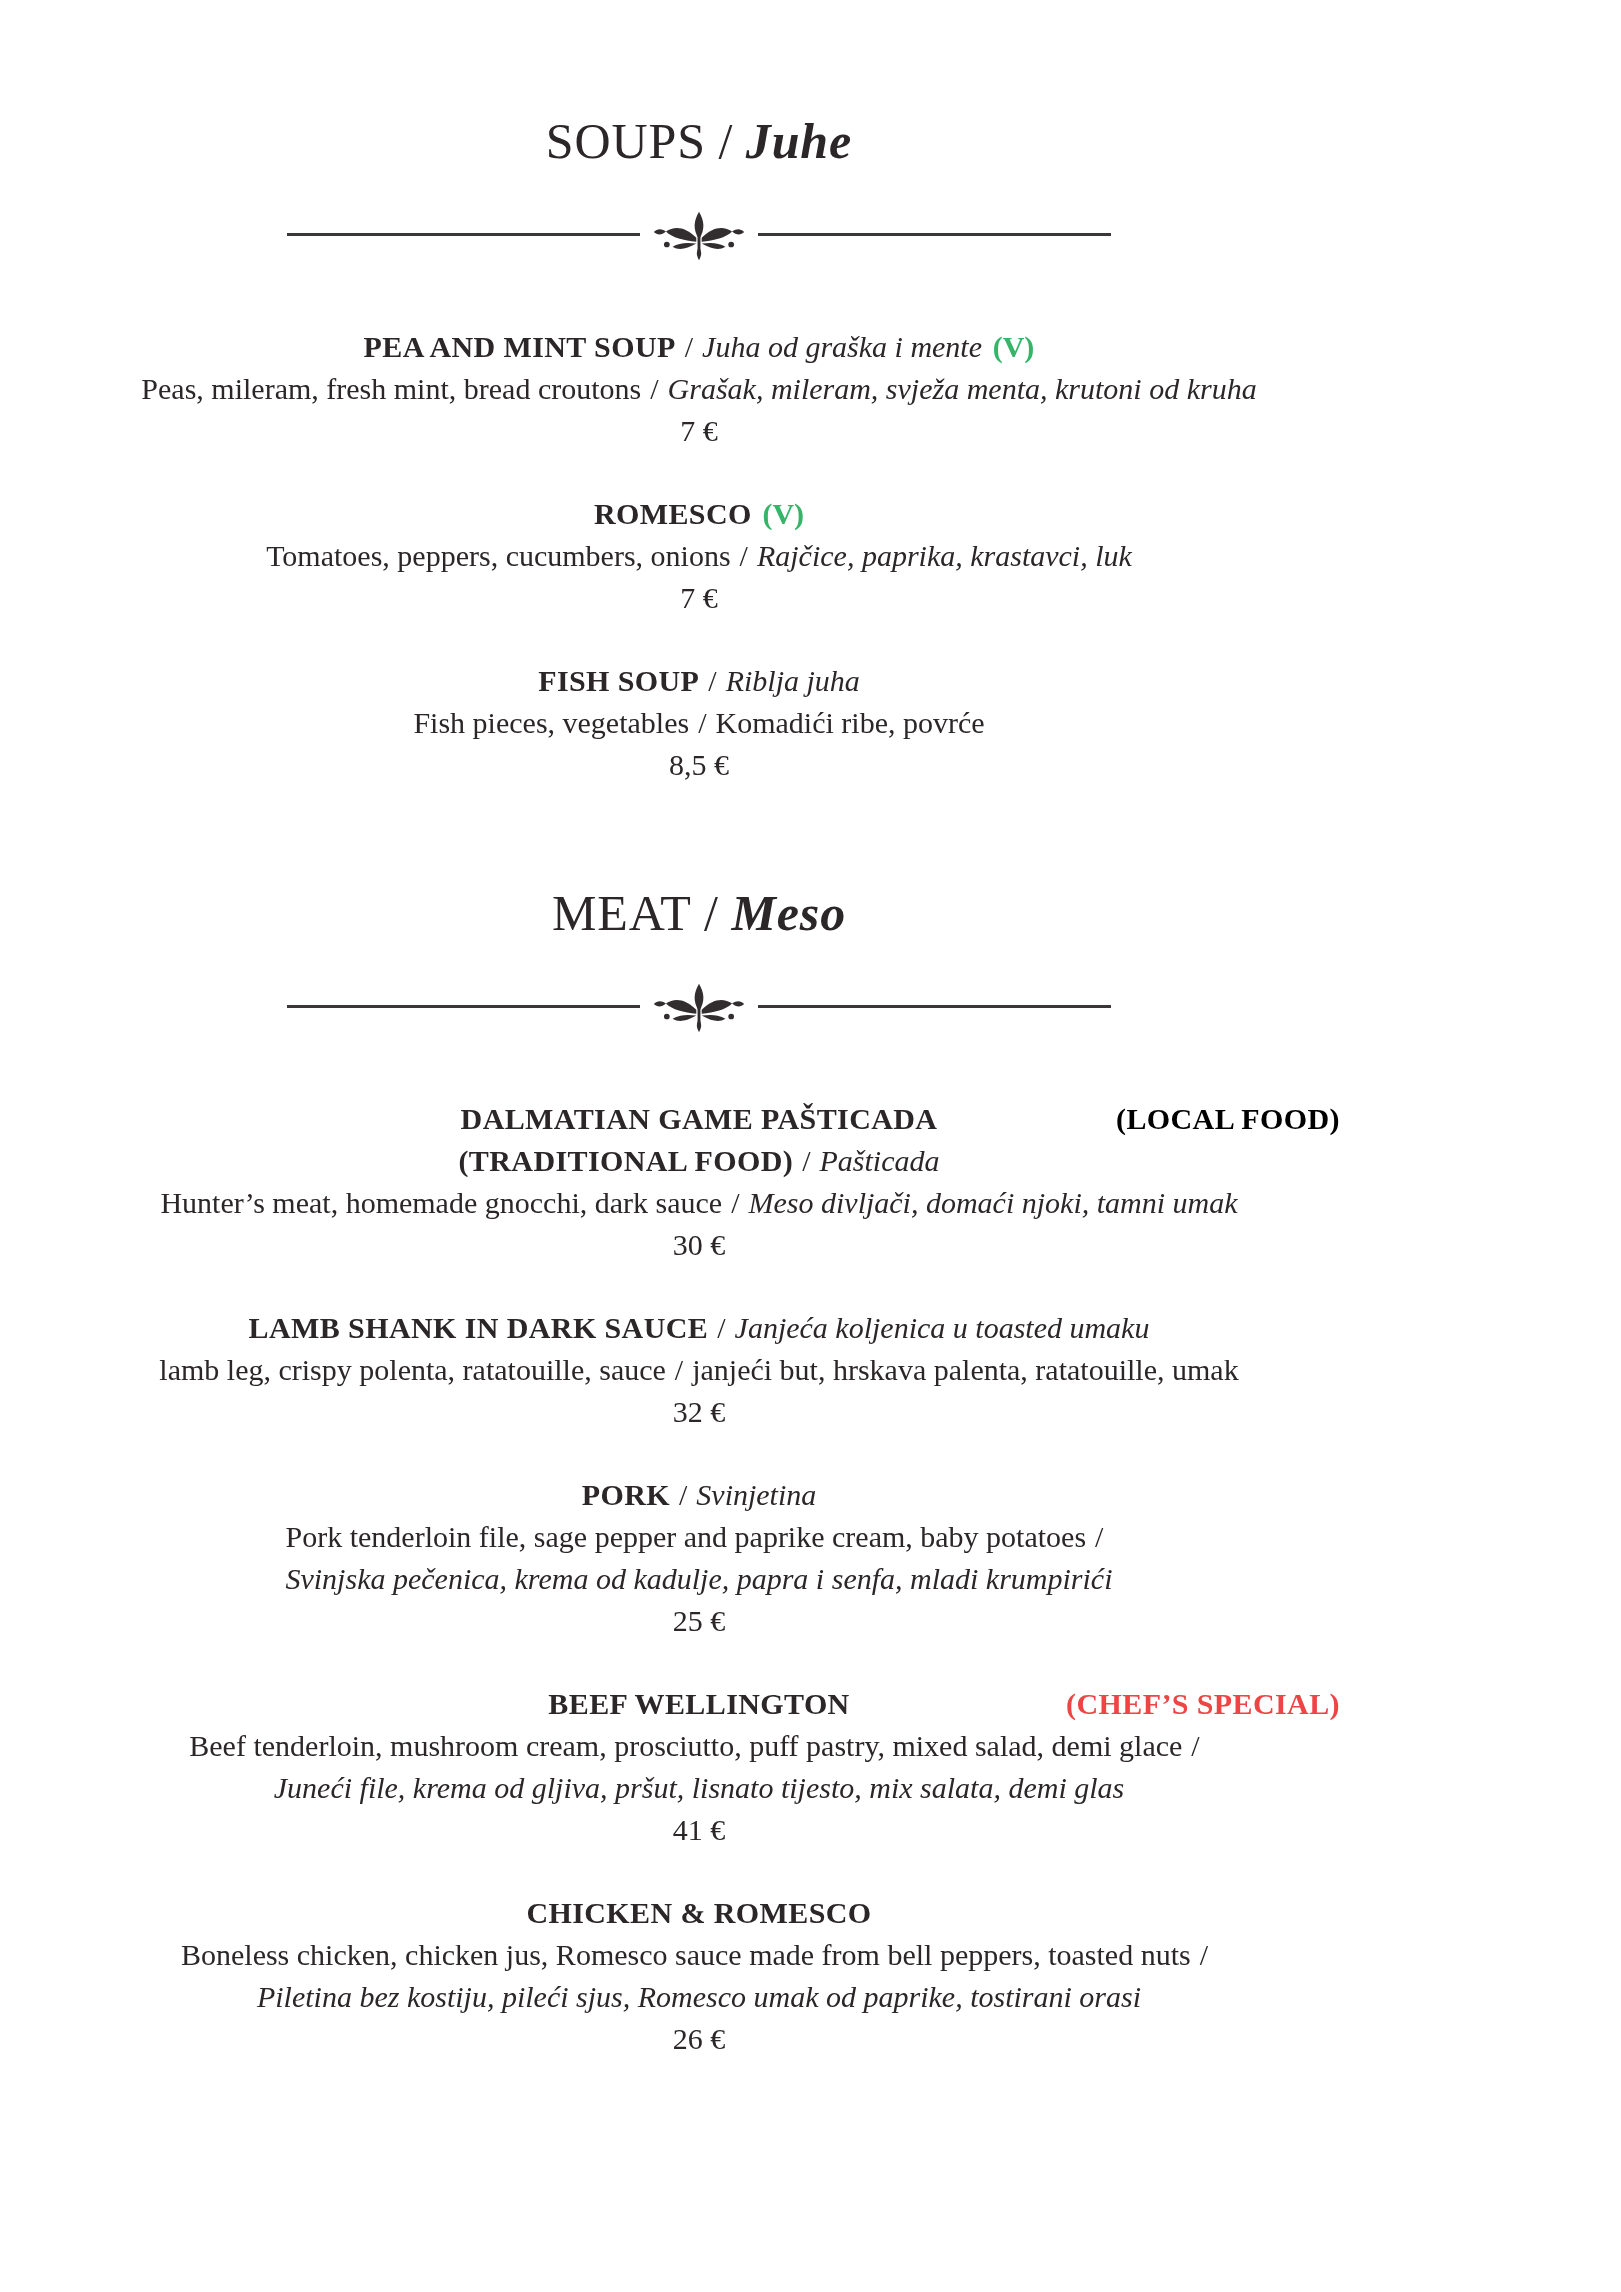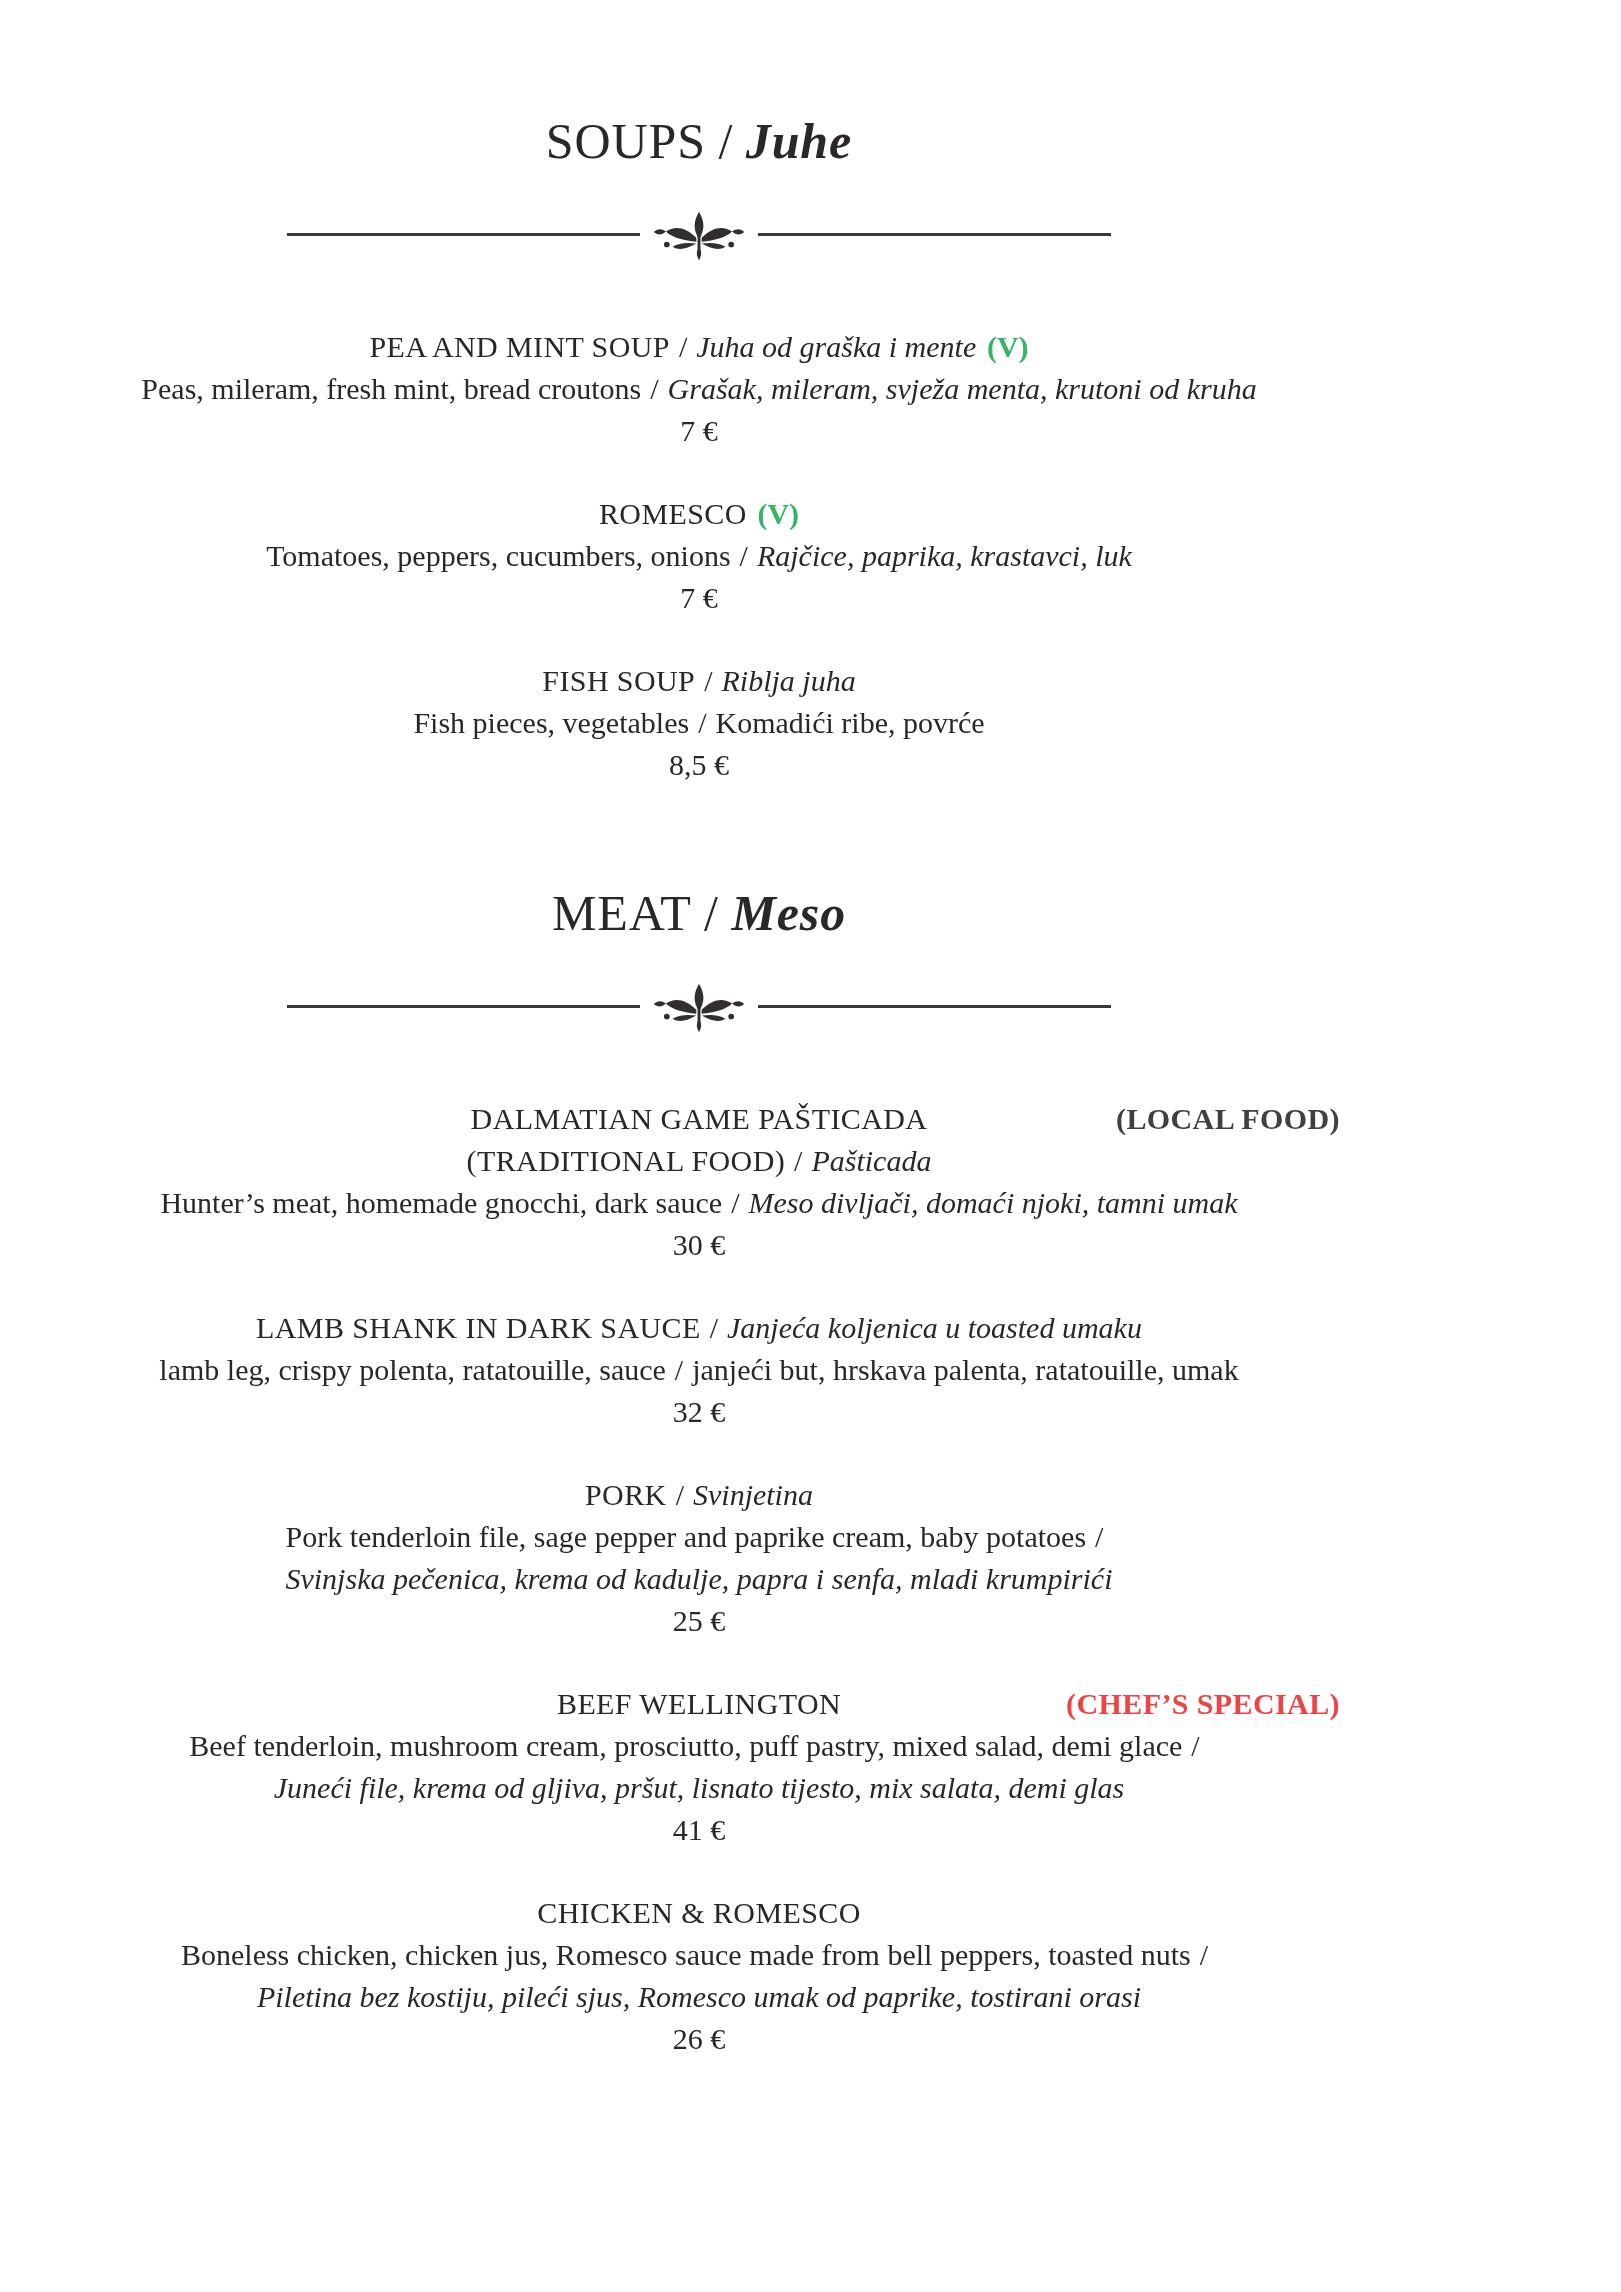--- a/index.html
+++ b/index.html
@@ -51,21 +51,21 @@
 
   .items { margin-top: 90px; }
   .item {
     position: relative;
     text-align: center;
     font-size: 30px;
     line-height: 42px;
     margin-bottom: 41px;
   }
   .line { white-space: nowrap; }
-  .item-name-en { font-weight: 400; letter-spacing: 0.4px; margin-top: 28px; }
+  .item-name-en { font-weight: 700; letter-spacing: 0.4px; margin-top: 28px; }
   .sep { padding: 0 9px; font-weight: 400; font-style: normal; }
   .name-hr { font-style: italic; font-weight: 400; }
   .veg { font-weight: 700; margin-left: 10.7px; }
   .tag {
     position: absolute;
     top: 0;
     right: 58px;
     font-weight: 700;
     line-height: 42px;
     letter-spacing: 0.4px;
@@ -162,21 +162,21 @@
           <path d="M63 39.5 C52 45.5 43.5 47.5 36.5 43 C43.5 38.5 53 38 63 39.5 Z"></path>
           <circle cx="30" cy="40.5" r="3.2"></circle>
         </g>
       </g>
     </svg>
   </div>
 
   <div class="items">
 
     <div class="item">
-      <span class="tag" style="color:#404040">(LOCAL FOOD)</span>
+      <span class="tag" style="color:#000000">(LOCAL FOOD)</span>
       <div class="line">
         <span class="item-name-en">DALMATIAN GAME PAŠTICADA</span>
       </div>
       <div class="line">
         <span class="item-name-en">(TRADITIONAL FOOD)</span><span class="sep">/</span><span class="name-hr">Pašticada</span>
       </div>
       <div class="line">
         <span class="desc-en">Hunter’s meat, homemade gnocchi, dark sauce</span><span class="sep">/</span><span class="desc-hr italic">Meso divljači, domaći njoki, tamni umak</span>
       </div>
       <div class="line price">30 €</div>

